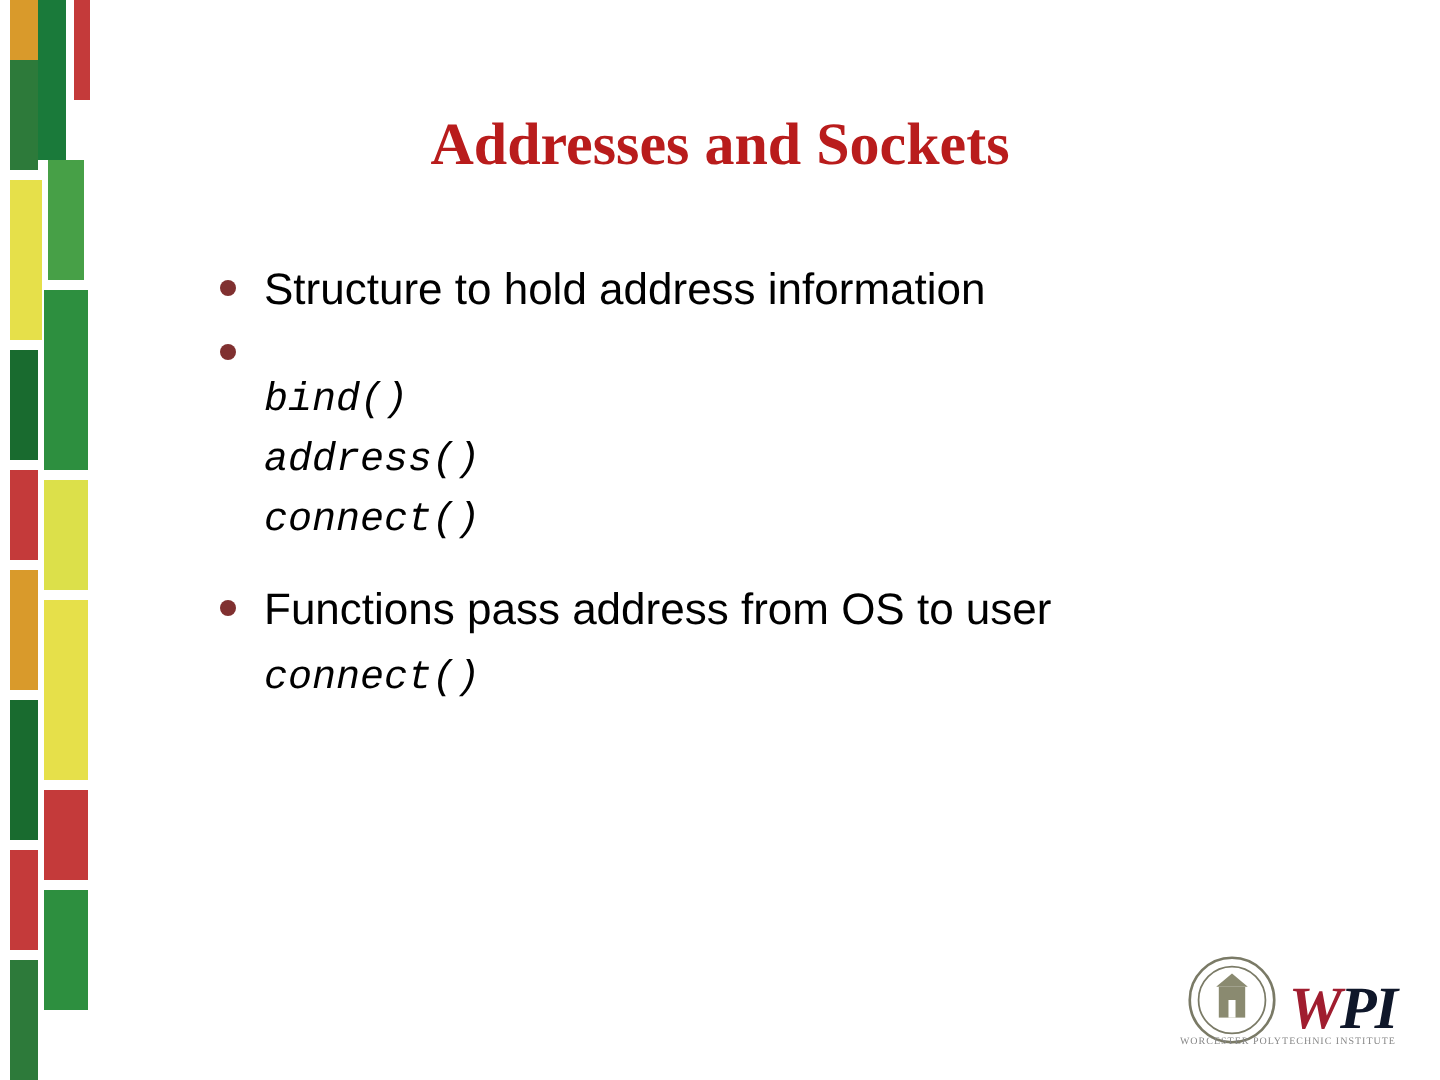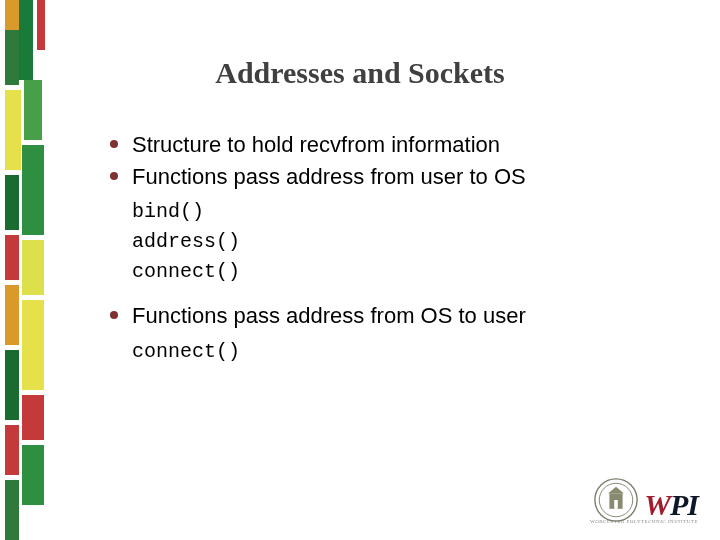--- a/index.html
+++ b/index.html
@@ -14,21 +14,21 @@
     left: 0; top: 0;
     width: 54px; height: 540px;
   }
   .block { position: absolute; }
   .title {
     position: absolute;
     top: 56px;
     left: 0; right: 0;
     text-align: center;
     font-size: 30px;
-    color: #404040;
+    color: #b91c1c;
     font-family: "Times New Roman", Times, serif;
   }
   .content {
     position: absolute;
     top: 130px;
     left: 110px;
     right: 40px;
     font-family: Arial, Helvetica, sans-serif;
     color: #000;
   }
@@ -51,20 +51,21 @@
   }
   .sublist {
     margin-left: 22px;
     margin-top: 6px;
     margin-bottom: 14px;
   }
   .code-line {
     font-family: "Courier New", Courier, monospace;
     font-size: 20px;
     line-height: 1.5;
+    font-style: italic;
   }
   .logo {
     position: absolute;
     right: 22px;
     bottom: 18px;
     display: flex;
     align-items: flex-end;
     gap: 6px;
   }
   .logo-seal {
@@ -112,25 +113,24 @@
     <div class="block" style="left: 5px; top: 425px; width: 14px; height: 50px; background: rgb(196, 58, 58);"></div>
     <div class="block" style="left: 22px; top: 445px; width: 22px; height: 60px; background: rgb(45, 143, 63);"></div>
     <div class="block" style="left: 5px; top: 480px; width: 14px; height: 60px; background: rgb(45, 122, 58);"></div>
   </div>
 
 <h1 class="title">Addresses and Sockets</h1>
 
 <div class="content" id="content">
     <div class="bullet-row">
       <div class="dot"></div>
-      <div class="bullet-text">Structure to hold recvfrom information</div>
+      <div class="bullet-text">Structure to hold address information</div>
     </div>
     <div class="bullet-row">
       <div class="dot"></div>
-      <div class="bullet-text">Functions pass address from user to OS</div>
     </div>
     <div class="sublist">
       <div class="code-line">bind()</div>
       <div class="code-line">address()</div>
       <div class="code-line">connect()</div>
     </div>
     <div class="bullet-row">
       <div class="dot"></div>
       <div class="bullet-text">Functions pass address from OS to user</div>
     </div>

